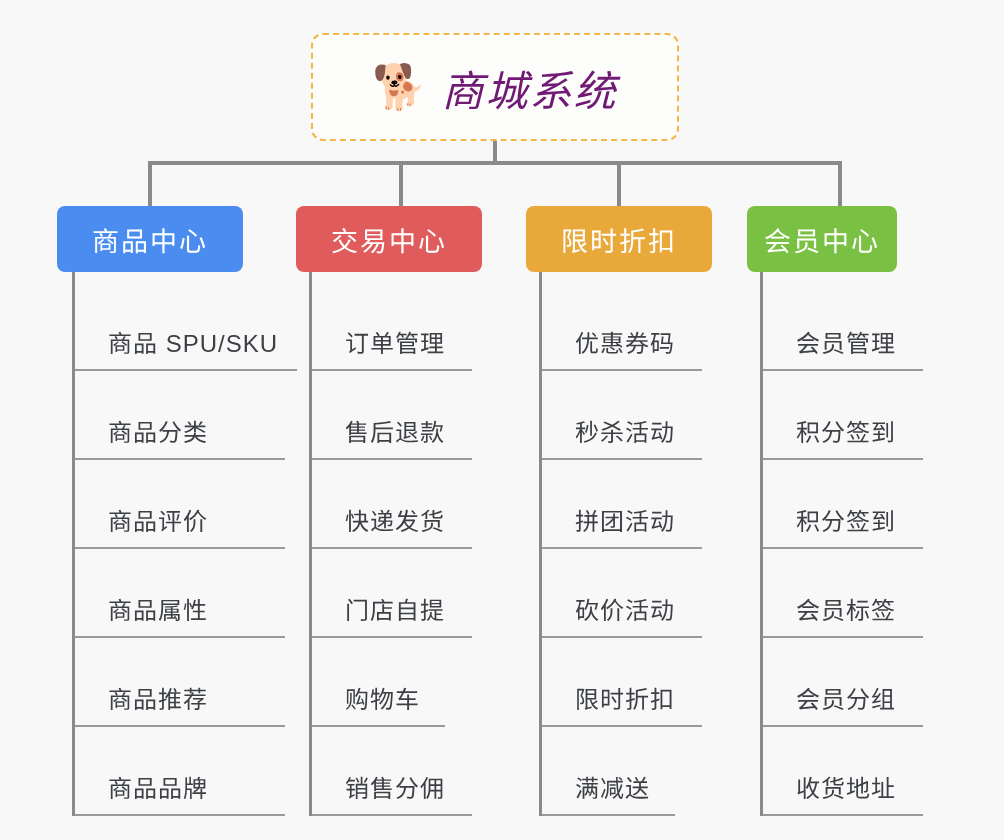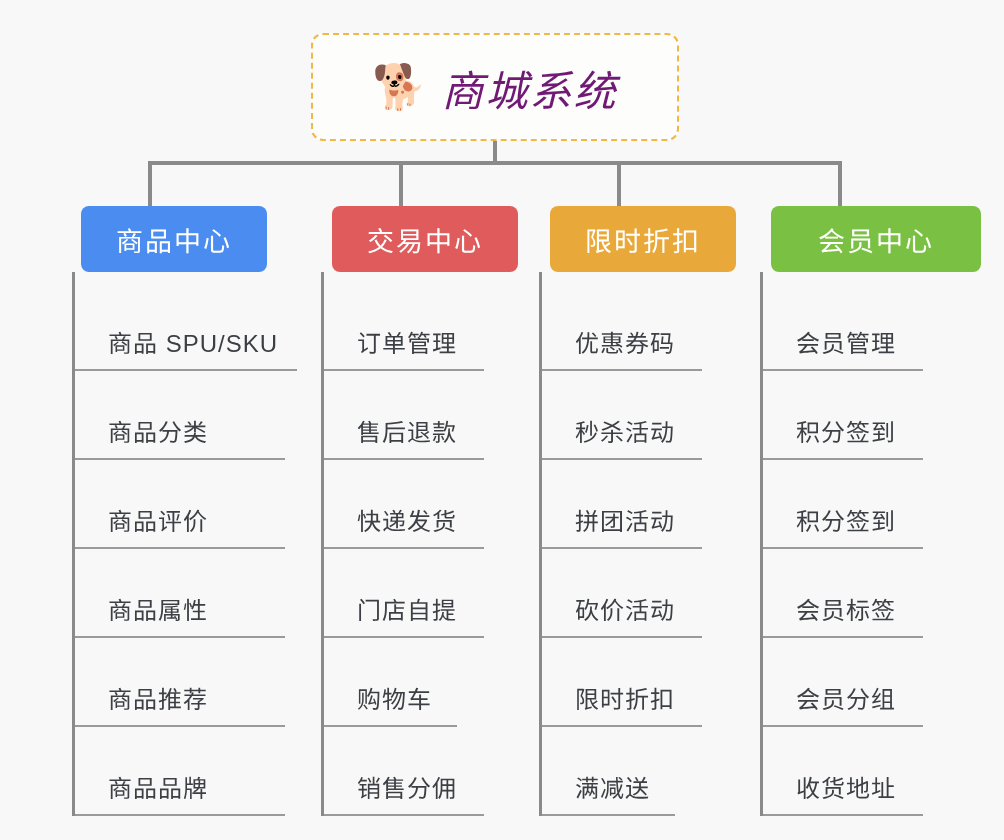--- a/index.html
+++ b/index.html
@@ -78,41 +78,40 @@
   .conn-drop.c1 { left: 399px; }
   .conn-drop.c2 { left: 617px; }
   .conn-drop.c3 { left: 838px; }
 
   
   .branch {
     position: absolute;
     top: 206px;
   }
   .branch.b0 { left: 57px;  width: 230px; }
-  .branch.b1 { left: 308px; width: 200px; text-align: right; }
+  .branch.b1 { left: 296px; width: 200px; text-align: right; }
   .branch.b2 { left: 526px; width: 200px; }
   .branch.b3 { left: 747px; width: 200px; }
 
   .branch-header {
     box-sizing: border-box;
     height: 66px;
     border-radius: 8px;
     display: flex;
     align-items: center;
     justify-content: center;
     color: #ffffff;
     font-size: 27px;
     letter-spacing: 2px;
     white-space: nowrap;
-    margin-left: 24px;
   }
   .branch.b0 .branch-header { width: 186px; }
   .branch.b1 .branch-header { width: 186px; }
   .branch.b2 .branch-header { width: 186px; }
-  .branch.b3 .branch-header { width: 210px; }
+  .branch.b3 .branch-header { width: 150px; }
 
   
   .leaf-list {
     position: relative;
     margin: 0;
     padding: 0;
     list-style: none;
     border-left: 3px solid #8a8a8a;
     margin-left: 15px;
     padding-top: 10px;

